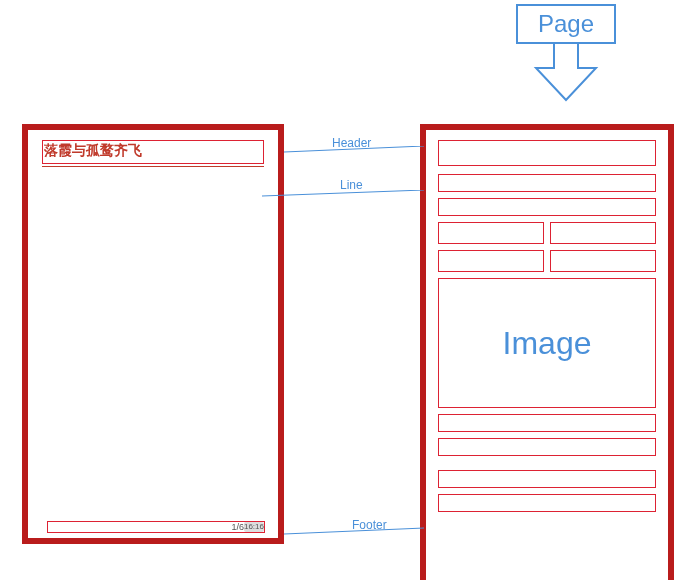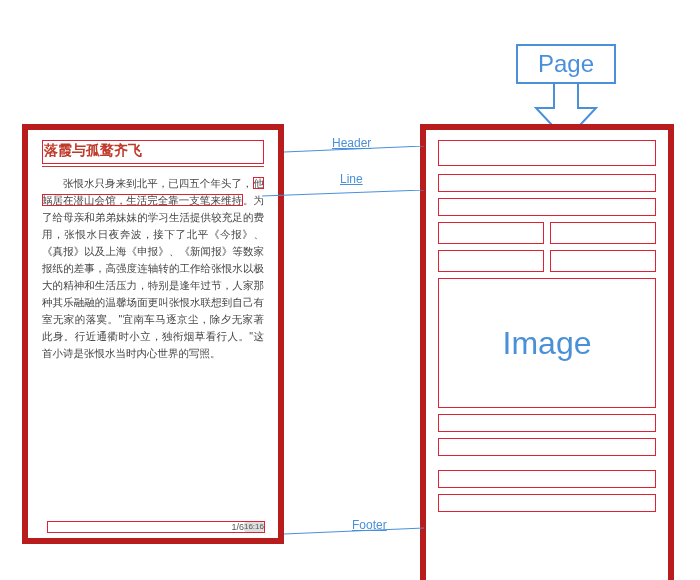--- a/index.html
+++ b/index.html
@@ -12,45 +12,44 @@
   .body{font-size:10.5px;line-height:17px;color:#444;text-align:justify;}
   .para{text-indent:2em;margin-bottom:8px;}
   .footer{position:absolute;left:20px;right:14px;bottom:6px;display:flex;justify-content:flex-end;font-size:9px;color:#555;}
   .time-box{display:inline-block;padding:0 0;border-radius:2px;background:#ddd;color:#555;font-size:8px;}
   .slot{border:1px solid #d23; box-sizing:border-box;}
   .slot-row{height:18px;margin-bottom:6px;}
   .slot-pair{display:flex;gap:6px;margin-bottom:6px;}
   .slot-pair .slot{flex:1;height:22px;}
   .image-slot{height:128px;display:flex;align-items:center;justify-content:center;color:#4a90d9;font-size:32px;font-weight:400;border:1px solid #d23;margin-bottom:6px;}
   .r-title{border:1px solid #d23;height:24px;margin-bottom:8px;}
-  .annot{position:absolute;font-size:12px;color:#4a90d9;text-decoration:underline;}
+  .annot{position:absolute;font-size:12px;color:#4a90d9;}
   svg.conn{position:absolute;pointer-events:none;}
   .callout{position:absolute;left:516px;top:4px;width:100px;}
-  .callout-box{border:2px solid #4a90d9;color:#4a90d9;font-size:24px;text-align:center;padding:4px 0;font-weight:400;margin-top:40px;}
+  .callout-box{border:2px solid #4a90d9;color:#4a90d9;font-size:24px;text-align:center;padding:4px 0;font-weight:400;}
   .red-box{outline:1px solid #d23;outline-offset:-1px;}
   .hl{outline:1px solid #d23;outline-offset:-1px;padding:0 1px;}
   .footer-outline{outline:1px solid #d23;outline-offset:0;}
 </style>
 </head>
 <body>
 
 <div class="canvas">
 
   <div class="callout">
     <div class="callout-box">Page</div>
     <svg width="100" height="58" viewBox="0 0 100 58">
       <path d="M38 0 L38 24 L20 24 L50 56 L80 24 L62 24 L62 0" fill="none" stroke="#4a90d9" stroke-width="2"></path>
     </svg>
   </div>
 
   <div class="page page-left">
     <div class="title red-box">落霞与孤鹜齐飞</div>
     <div class="hr"></div>
     <div class="body">
-      <div class="para" id="p0">张恨水只身来到北平，已四五个年头了，<span class="hl">他蜗居在潜山会馆，生活完全靠一支笔来维持</span>。为了给母亲和弟弟妹妹的学习生活提供较充足的费用，张恨水日夜奔波，接下了北平《今报》、《真报》以及上海《申报》、《新闻报》等数家报纸的差事，高强度连轴转的工作给张恨水以极大的精神和生活压力，特别是逢年过节，人家那种其乐融融的温馨场面更叫张恨水联想到自己有室无家的落寞。"宜南车马逐京尘，除夕无家著此身。行近通衢时小立，独衔烟草看行人。"这首小诗是张恨水当时内心世界的写照。</div>
     </div>
     <div class="footer footer-outline">
       <span>1/6</span>
       <span class="time-box">16:16</span>
     </div>
   </div>
 
   <div class="page page-right">
     <div class="r-title"></div>
     <div class="slot slot-row"></div>
@@ -73,20 +72,20 @@
   </div>
 
   <svg class="conn" style="left:284px;top:146px;" width="140" height="12">
     <line x1="0" y1="6" x2="140" y2="0" stroke="#4a90d9" stroke-width="1"></line>
   </svg>
   <div class="annot" style="left:332px;top:136px;">Header</div>
 
   <svg class="conn" style="left:262px;top:190px;" width="162" height="8">
     <line x1="0" y1="6" x2="162" y2="0" stroke="#4a90d9" stroke-width="1"></line>
   </svg>
-  <div class="annot" style="left:340px;top:172px;">Line</div>
+  <div class="annot" style="left:340px;top:178px;">Line</div>
 
   <svg class="conn" style="left:284px;top:526px;" width="140" height="10">
     <line x1="0" y1="8" x2="140" y2="2" stroke="#4a90d9" stroke-width="1"></line>
   </svg>
   <div class="annot" style="left:352px;top:518px;">Footer</div>
 
 </div>
 
 </body></html>

